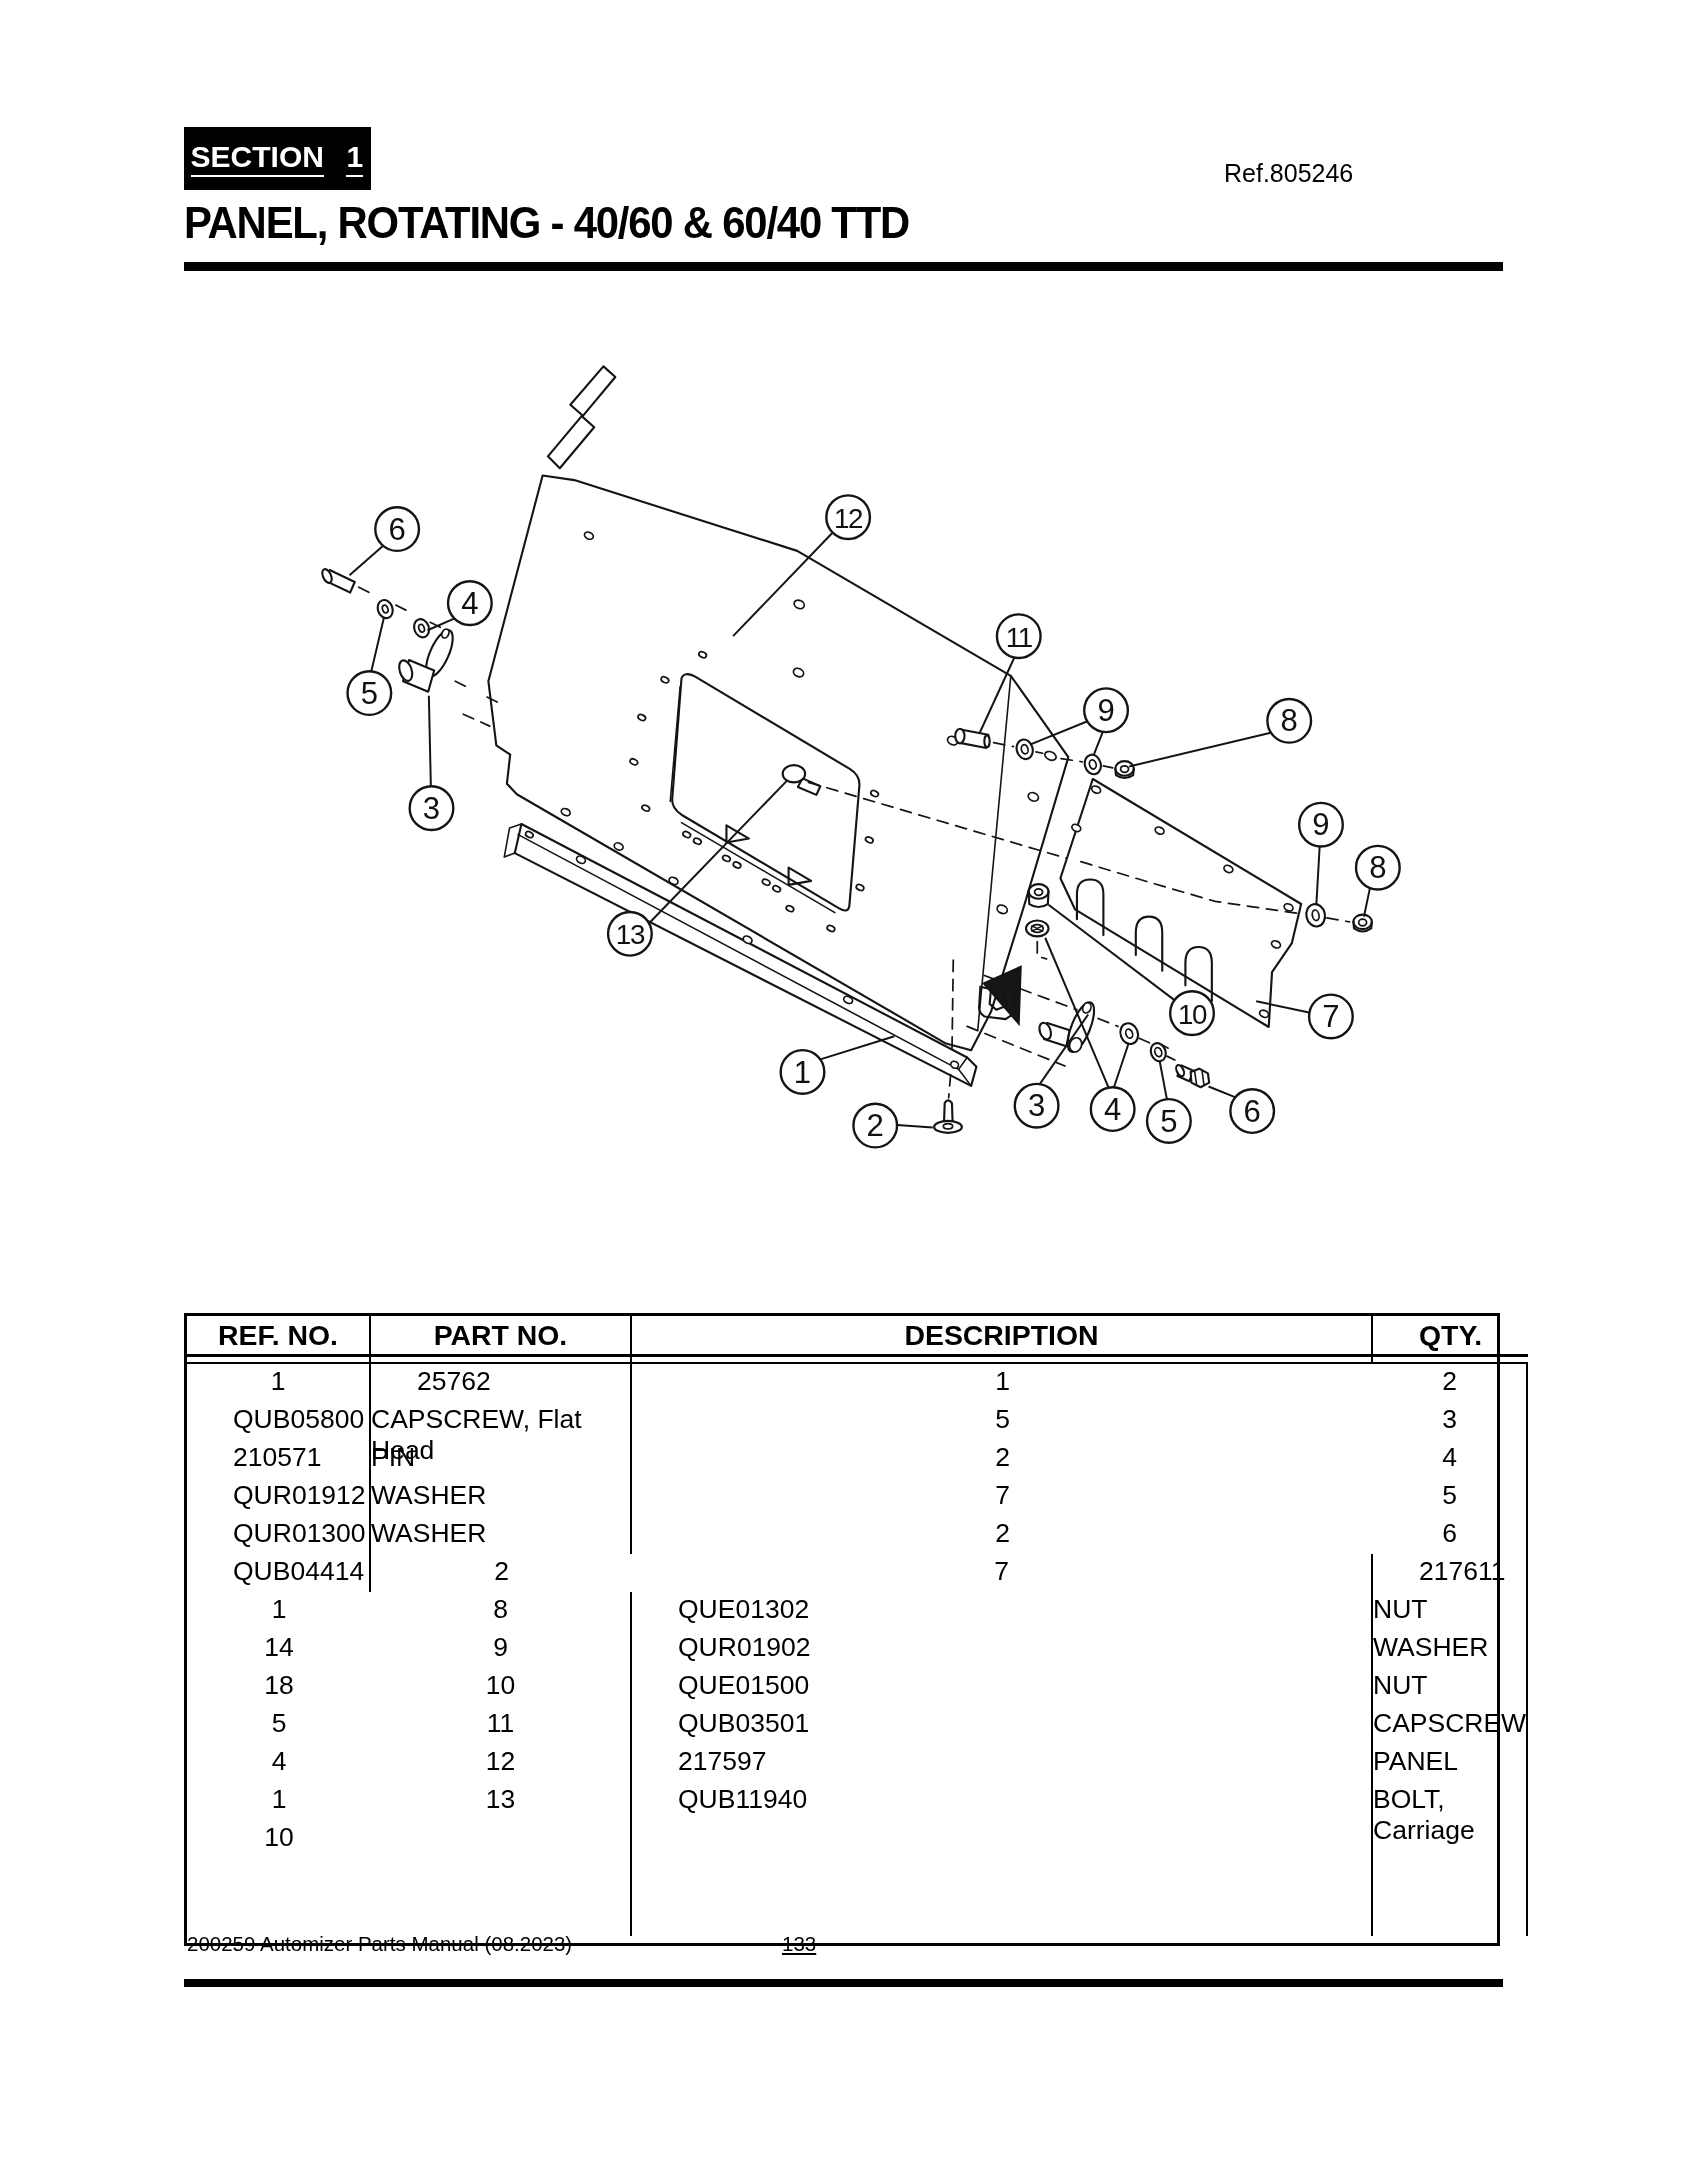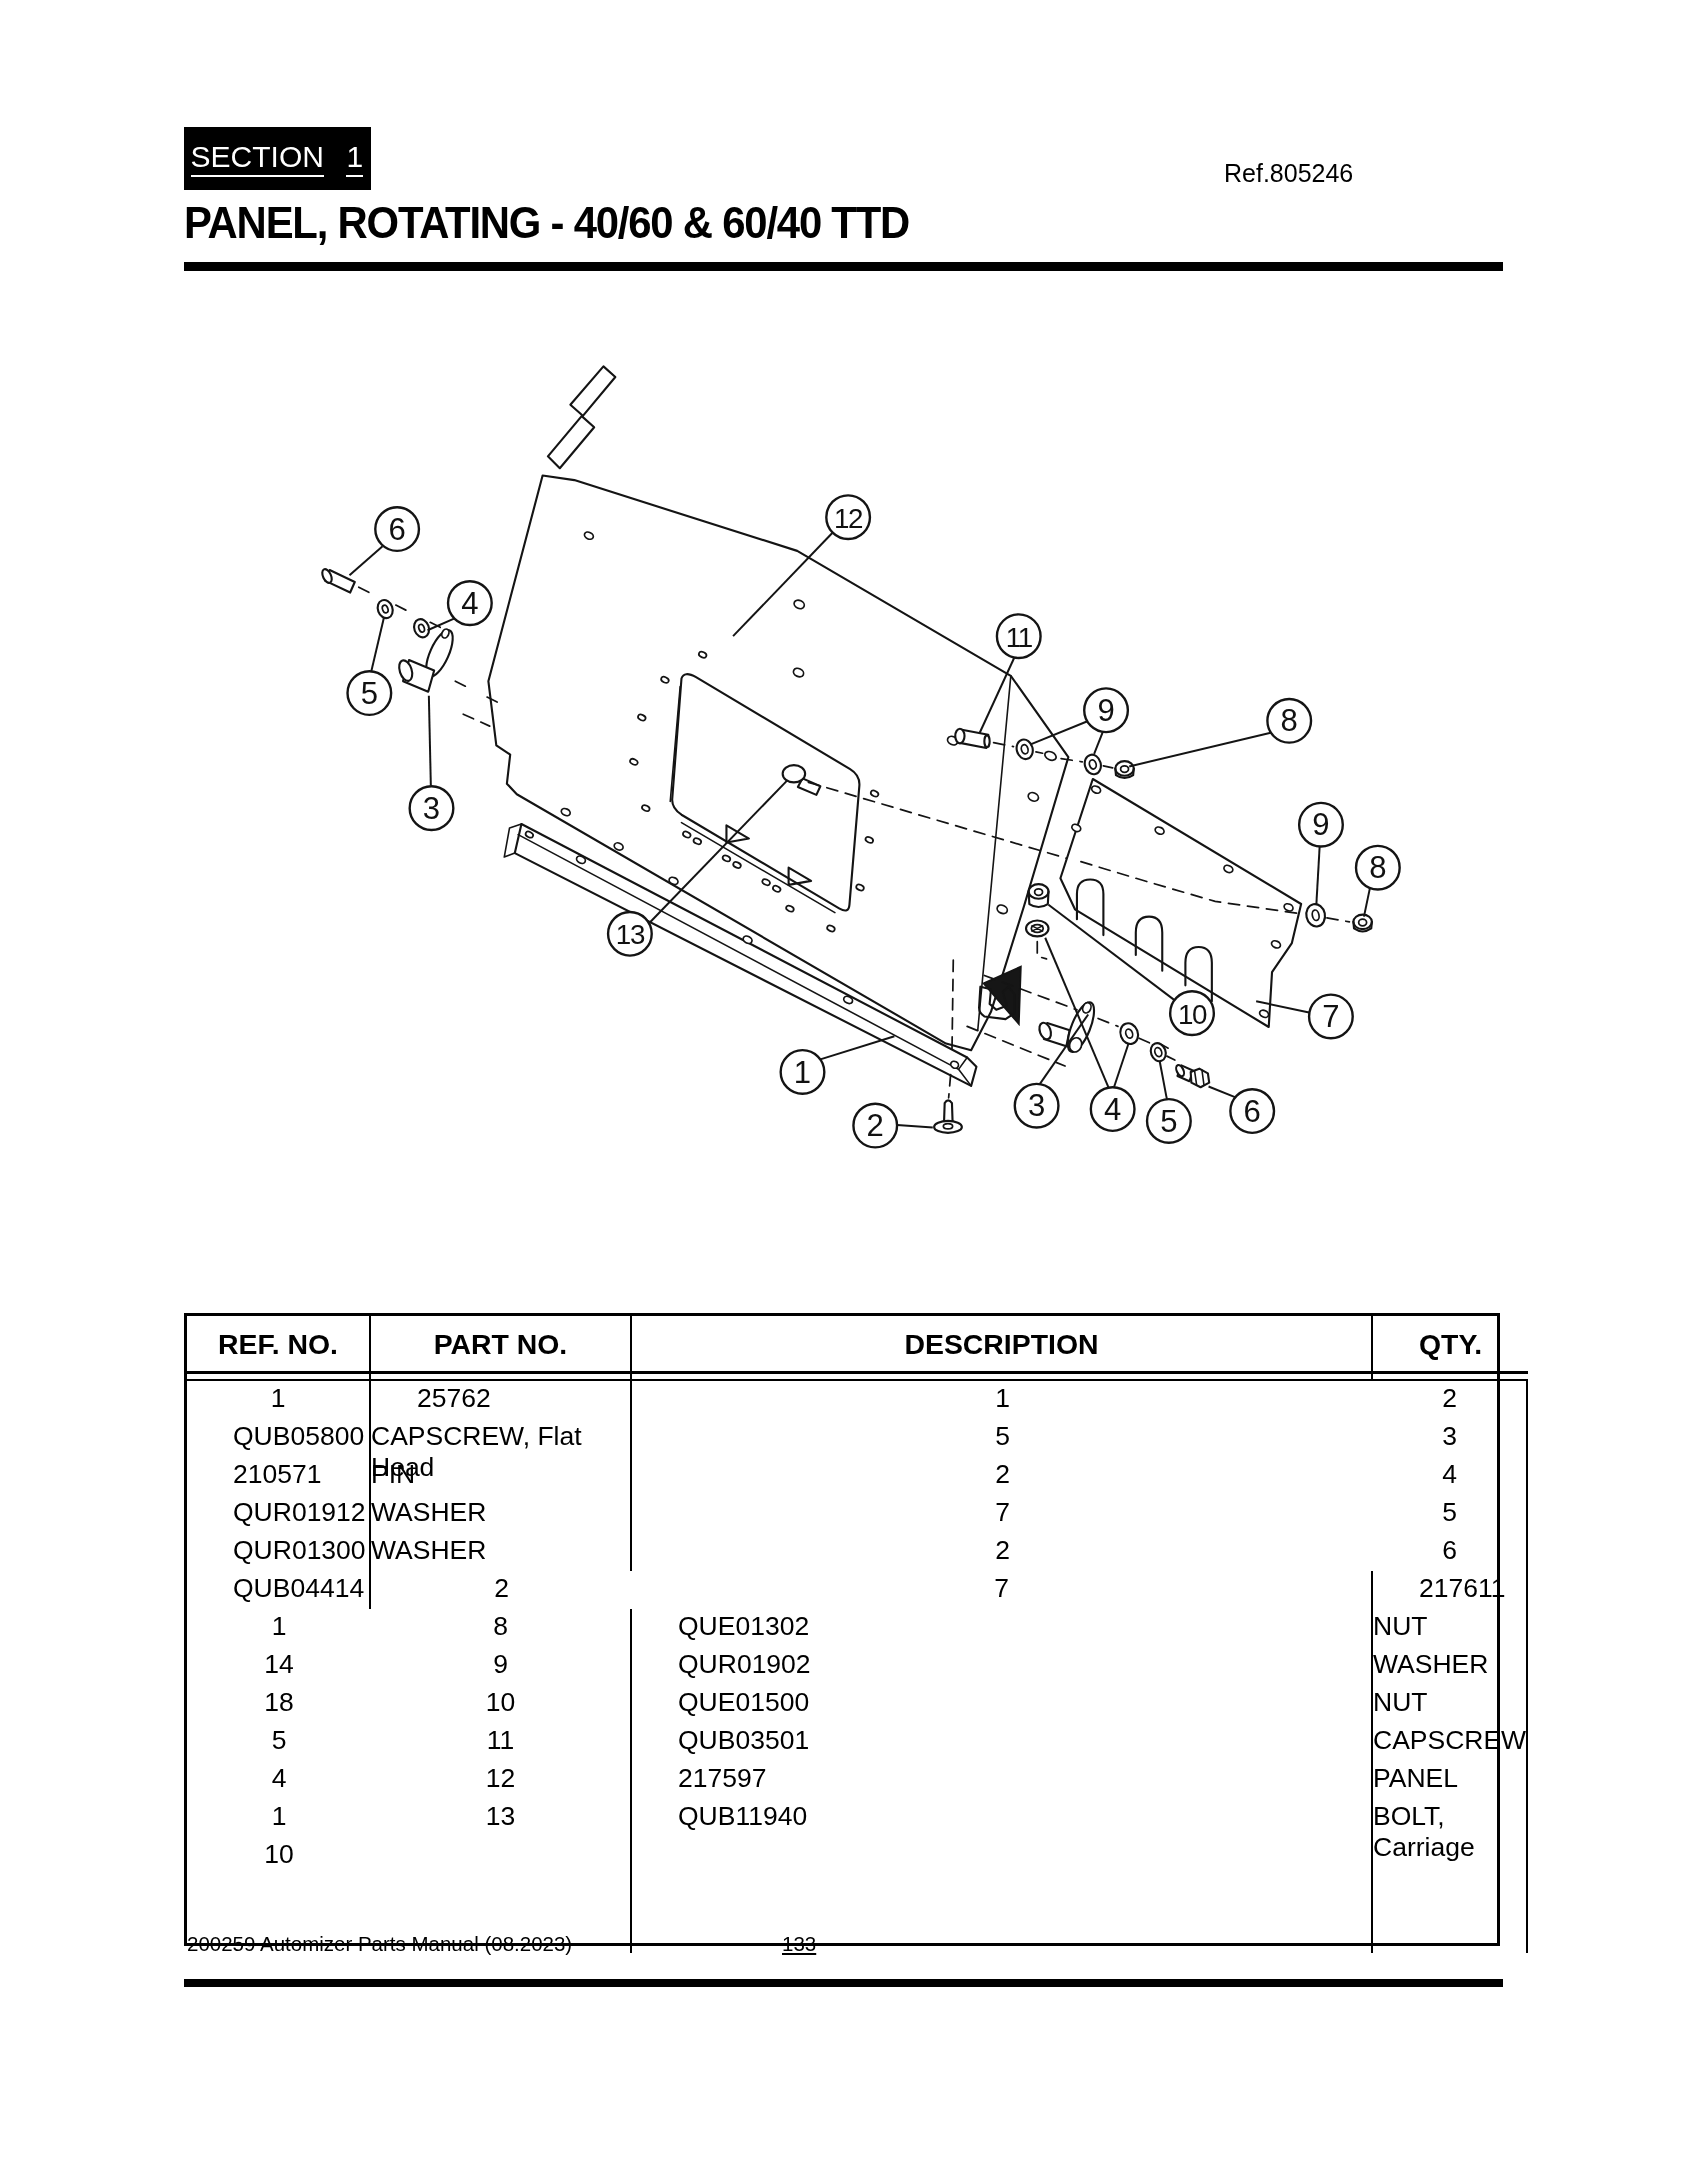--- a/index.html
+++ b/index.html
@@ -1,21 +1,21 @@
 <!DOCTYPE html>
 <html style="font-size:10.6px"><head>
 <meta charset="utf-8">
 <style>
   html,body{margin:0;padding:0;background:#777;}
   .page{position:relative;width:1687px;height:2183px;background:#ffffff;overflow:hidden;
         font-family:"Liberation Sans",sans-serif;color:#000;}
   
   .section-box{position:absolute;left:184px;top:127px;width:187px;height:63px;background:#000;
                display:flex;align-items:center;padding-left:6.6px;box-sizing:border-box;}
-  .section-box span{color:#fff;font-size:30px;font-weight:normal;border-bottom:2.6px solid #fff;
+  .section-box span{color:#fff;font-size:30px;font-weight:bold;border-bottom:2.6px solid #fff;
                     padding-bottom:1.3px;letter-spacing:0px;}
   .section-box .num{margin-left:22.5px;}
   .doc-title{position:absolute;left:184px;top:197px;font-size:45px;font-weight:bold;
              letter-spacing:-1.3px;transform:scaleX(.93);transform-origin:left top;white-space:nowrap;}
   .ref-no{position:absolute;left:1224px;top:159px;font-size:25px;}
   .rule{position:absolute;left:184px;width:1319px;background:#000;}
   .rule-title{top:262px;height:8.6px;}
   .rule-footer{top:1979px;height:8px;}
   
   svg.diagram{position:absolute;left:0;top:0;}
@@ -28,21 +28,21 @@
   .callout text{font-family:"Liberation Sans",sans-serif;font-size:47px;fill:#111;
                 text-anchor:middle;}
   .callout line{stroke:#141414;stroke-width:3;}
   
   .parts-table{position:absolute;left:184px;top:1313px;width:1316px;height:633px;
                border:3.3px solid #000;box-sizing:border-box;display:grid;
                grid-template-columns:184px 261px 741px 1fr;grid-auto-rows:min-content;
                font-size:26.5px;}
   .parts-table .cell{box-sizing:border-box;padding:1.3px 0 0 0;}
   .cb{border-right:2.6px solid #000;}
-  .th{height:58px;display:flex;align-items:center;justify-content:center;
+  .th{height:41px;display:flex;align-items:center;justify-content:center;
       font-weight:bold;font-size:28.4px;border-bottom:3.3px solid #000;}
   .rulerow{height:7.3px;border-bottom:2px solid #000;}
   .tr-ref{text-align:center;height:38px;}
   .tr-part{padding-left:12px;height:38px;margin-left:46px;}
   .tr-desc{padding-left:8px;height:38px;}
   .tr-qty{text-align:center;height:38px;}
   .fill-row{height:116px;}
   
   .footer-text{position:absolute;top:1932px;font-size:20.5px;}
   .f-manual{left:187px;}

